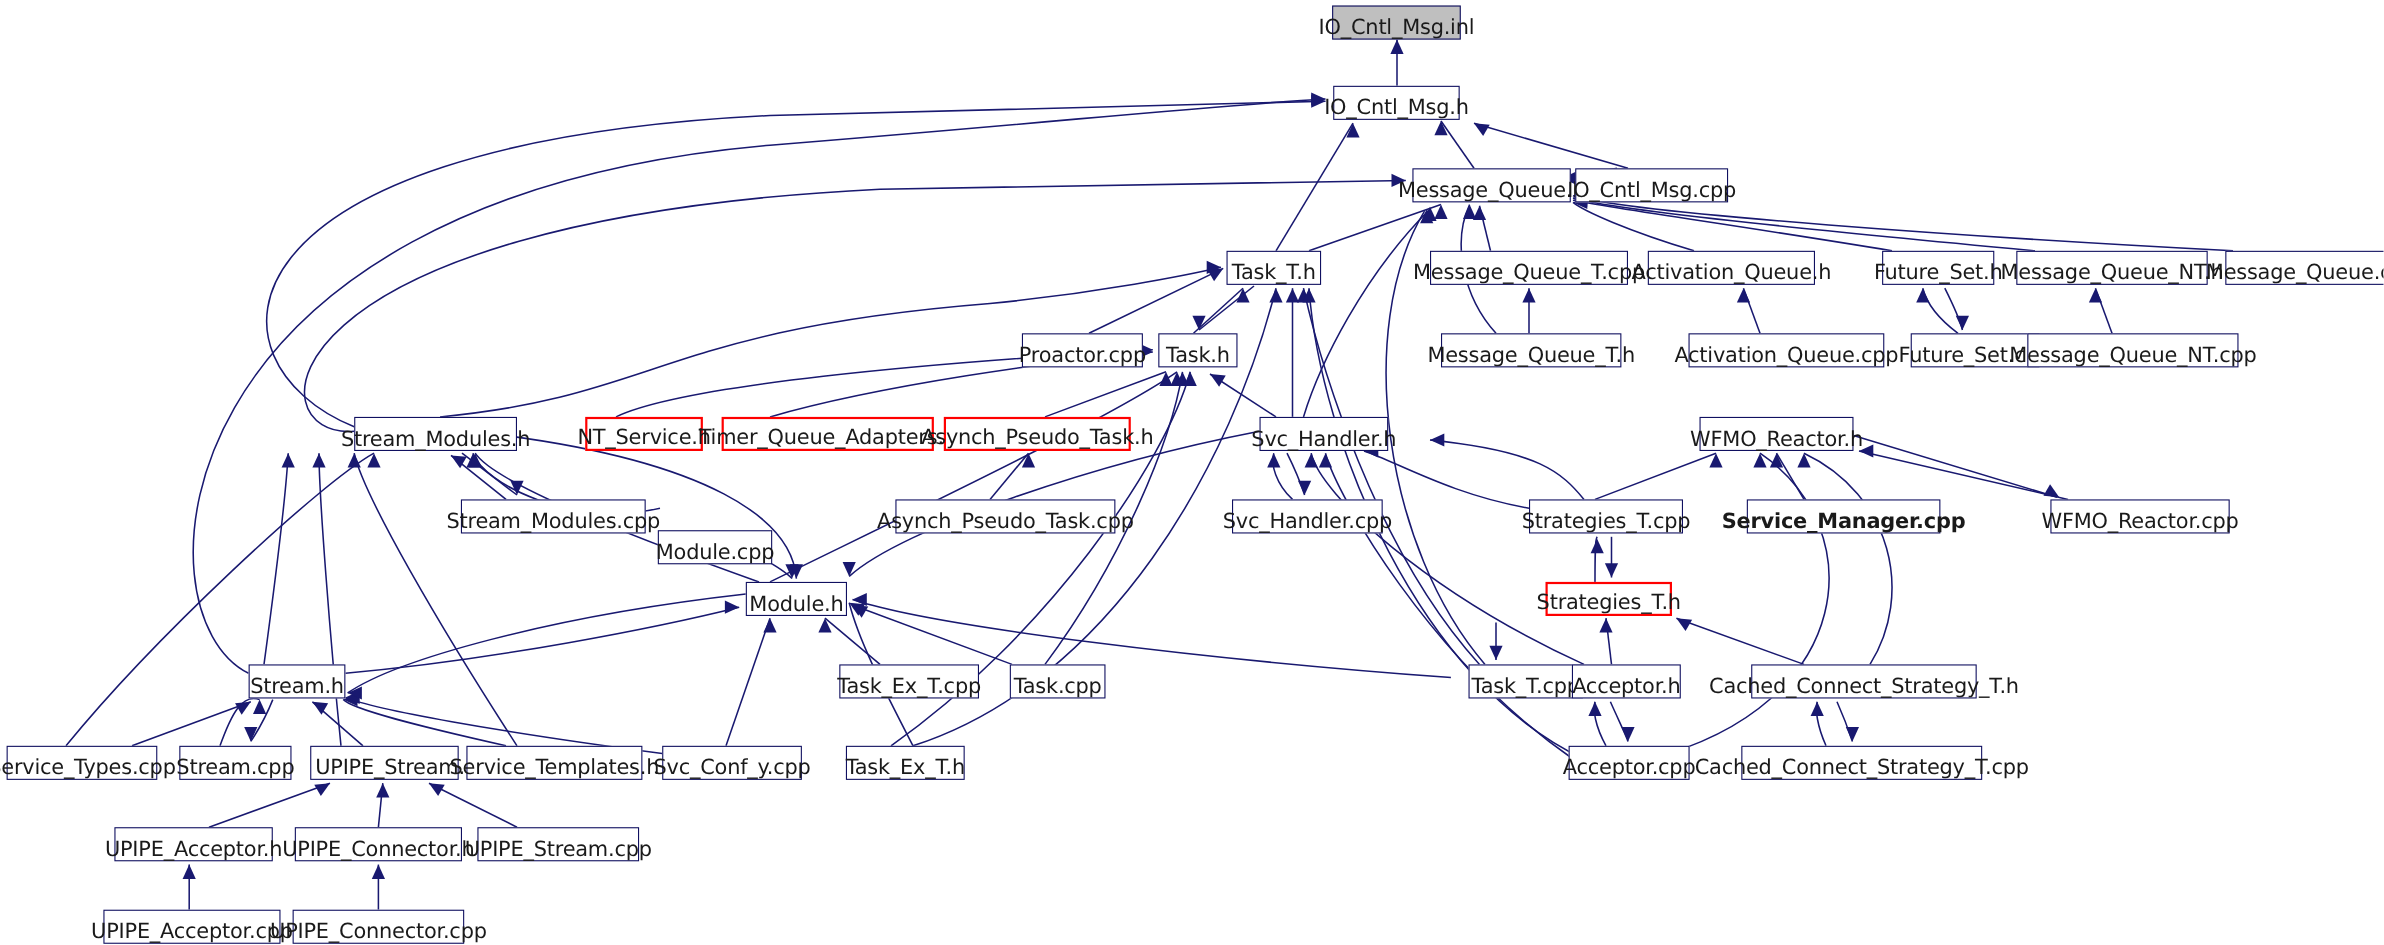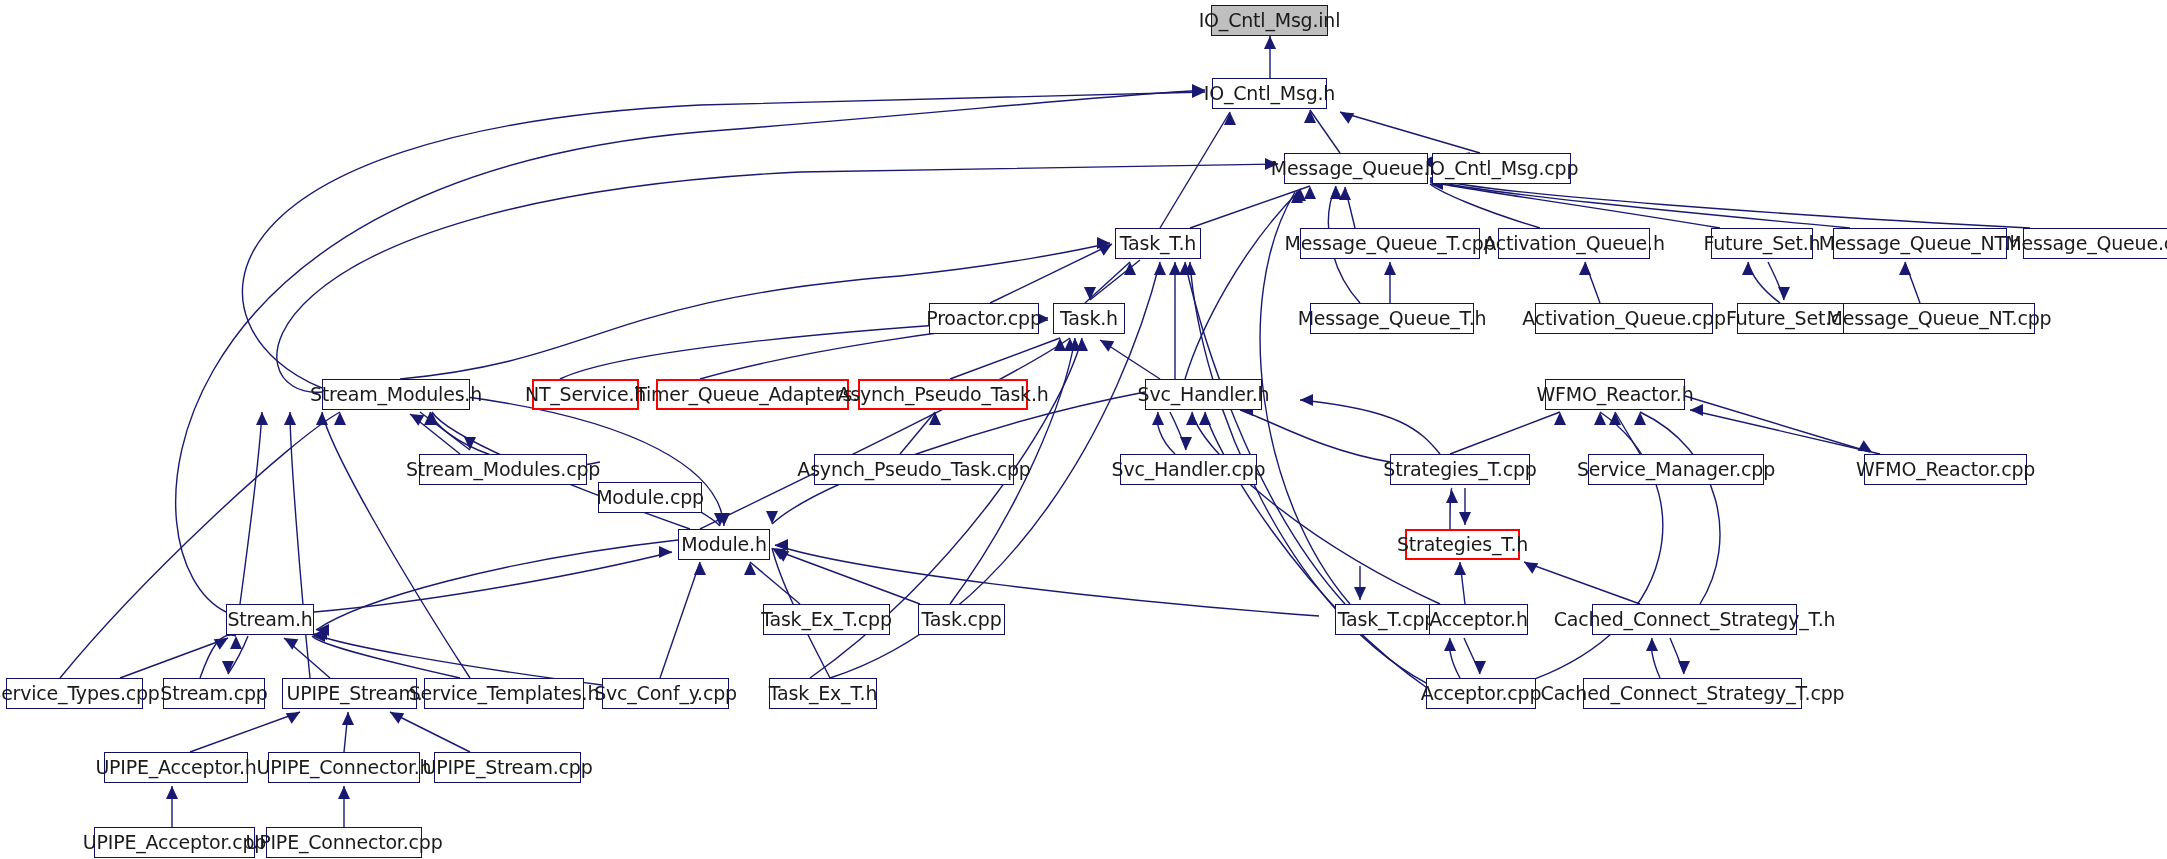--- a/index.html
+++ b/index.html
@@ -21,21 +21,21 @@
     left: 0;
     top: 0;
     width: 2167px;
     height: 859px;
     pointer-events: none;
   }
   .gnode {
     position: absolute;
     box-sizing: border-box;
     display: flex;
-    align-items: center;
+    align-items: flex-end;
     justify-content: center;
     border: 1px solid #101060;
     background: #ffffff;
     color: #1a1a1a;
     font-size: 19px;
     line-height: 1;
     letter-spacing: -0.2px;
     white-space: nowrap;
     padding: 0 6px;
     height: 31px;
@@ -483,21 +483,21 @@
     </div>
     <div class="gnode" title="Asynch_Pseudo_Task.cpp" style="left: 814px; top: 454px; width: 200px;">
       <span>Asynch_Pseudo_Task.cpp</span>
     </div>
     <div class="gnode" title="Svc_Handler.cpp" style="left: 1120px; top: 454px; width: 137px;">
       <span>Svc_Handler.cpp</span>
     </div>
     <div class="gnode" title="Strategies_T.cpp" style="left: 1390px; top: 454px; width: 140px;">
       <span>Strategies_T.cpp</span>
     </div>
-    <div class="gnode" title="Service_Manager.cpp" style="left: 1588px; top: 454px; width: 176px;">
+    <div class="gnode" title="Service_Manager.cpp" style="left: 1588px; top: 454px; width: 176px; font-weight: bold;">
       <span>Service_Manager.cpp</span>
     </div>
     <div class="gnode" title="WFMO_Reactor.cpp" style="left: 1864px; top: 454px; width: 163px;">
       <span>WFMO_Reactor.cpp</span>
     </div>
     <div class="gnode" title="Module.h" style="left: 678px; top: 529px; width: 92px;">
       <span>Module.h</span>
     </div>
     <div class="gnode missing" title="Strategies_T.h" style="left: 1405px; top: 529px; width: 115px;">
       <span>Strategies_T.h</span>

